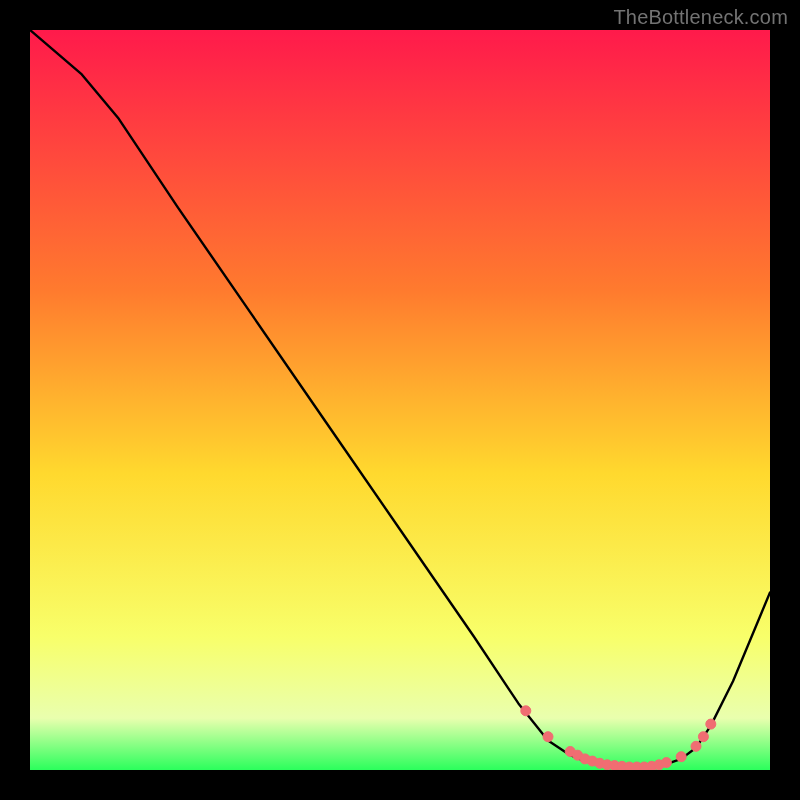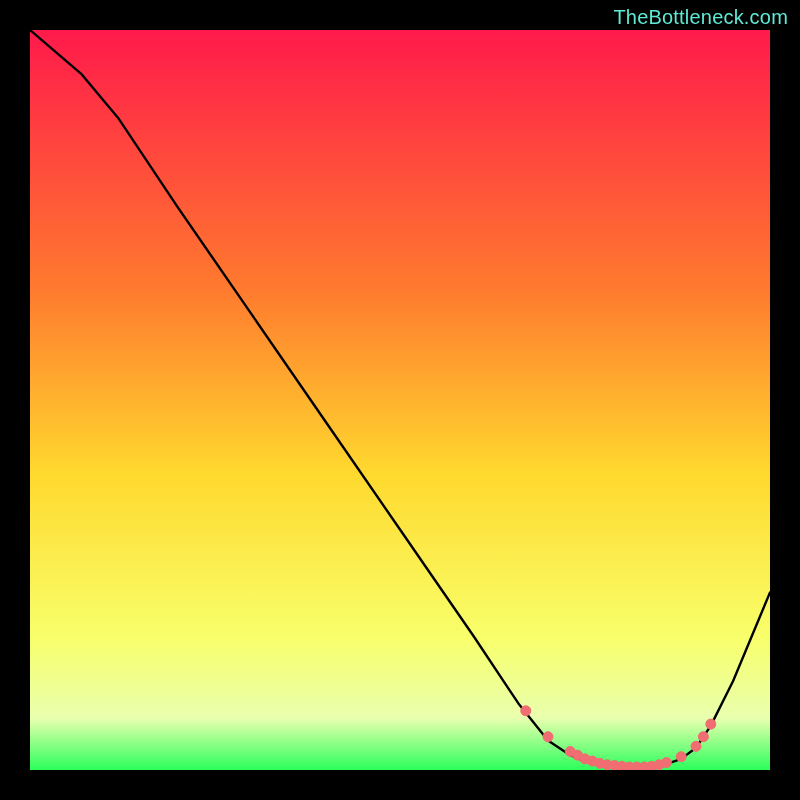--- a/index.html
+++ b/index.html
@@ -21,21 +21,21 @@
     position: absolute;
     left: 30px;
     top: 30px;
     width: 740px;
     height: 740px;
   }
   .attribution {
     position: absolute;
     top: 6px;
     right: 12px;
-    color: #5eead4;
+    color: #737373;
     font-size: 20px;
     font-weight: 500;
     letter-spacing: 0.2px;
   }
 </style>
 </head>
 <body>
 
 <div class="stage">
   <svg class="plot" viewBox="0 0 740 740" preserveAspectRatio="none">

